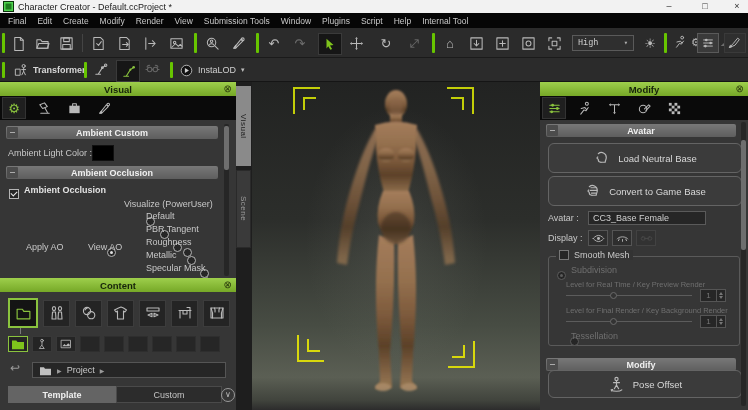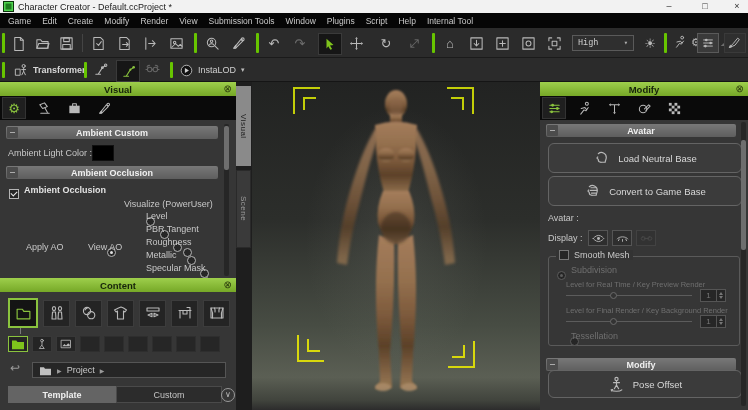--- a/index.html
+++ b/index.html
@@ -116,21 +116,21 @@
 
   <div class="abs titlebar">
     <span class="appicon"></span>
     <span class="apptitle">Character Creator - Default.ccProject *</span>
   </div>
   <div class="winctl" style="left:658px;">–</div>
   <div class="winctl" style="left:694px;">□</div>
   <div class="winctl" style="left:726px;">×</div>
 
   <div class="abs menubar">
-    <span class="menuitem">Game</span>
+    <span class="menuitem">Final</span>
     <span class="menuitem">Edit</span>
     <span class="menuitem">Create</span>
     <span class="menuitem">Modify</span>
     <span class="menuitem">Render</span>
     <span class="menuitem">View</span>
     <span class="menuitem">Submission Tools</span>
     <span class="menuitem">Window</span>
     <span class="menuitem">Plugins</span>
     <span class="menuitem">Script</span>
     <span class="menuitem">Help</span>
@@ -397,21 +397,21 @@
       <span class="m">–</span>
       <span class="t">Ambient Occlusion</span>
     </div>
 
     <span class="abs cb on" style="left:9px;top:103px;"></span>
     <span class="abs lbl b" style="left:24px;top:103px;">Ambient Occlusion</span>
 
     <span class="abs lbl" style="left:124px;top:117px;">Visualize (PowerUser)</span>
 
     <span class="abs radio" style="left:132px;top:130px;"></span>
-    <span class="abs lbl" style="left:146px;top:129px;">Level</span>
+    <span class="abs lbl" style="left:146px;top:129px;">Default</span>
     <span class="abs radio" style="left:132px;top:143px;"></span>
     <span class="abs lbl" style="left:146px;top:142px;">PBR Tangent</span>
     <span class="abs radio" style="left:132px;top:156px;"></span>
     <span class="abs lbl" style="left:146px;top:155px;">Roughness</span>
     <span class="abs radio" style="left:132px;top:169px;"></span>
     <span class="abs lbl" style="left:146px;top:168px;">Metallic</span>
     <span class="abs radio" style="left:132px;top:182px;"></span>
     <span class="abs lbl" style="left:146px;top:181px;">Specular Mask</span>
     <span class="abs radio" style="left:132px;top:195px;"></span>
     <span class="abs lbl" style="left:146px;top:194px;">Scatter Strength</span>
@@ -649,20 +649,21 @@
     <div class="btn-big" style="left:8px;top:94px;width:192px;height:28px;">
       <svg class="ic" width="17" height="17" viewBox="0 0 16 16">
           <path d="M5 3.5A4.5 4.5 0 0 1 12.5 7c0 2-1 2.7-1 4.5h-4"></path>
           <path d="M4.5 6.5c-1 .5-1 2 .5 2.2M7.5 11.5c-1.5 0-2.5-.8-2.5-2"></path>
           <path d="M6.5 4.5h5M6 7h6M7 9.5h4"></path>
         </svg>
       <span class="t">Convert to Game Base</span>
     </div>
 
     <span class="abs lbl" style="left:8px;top:131px;">Avatar :</span>
+    <input class="inputbox" style="left: 48px; top: 129px; width: 118px;" readonly="" value="CC3_Base Female">
 
     <span class="abs lbl" style="left:8px;top:151px;">Display :</span>
     <span class="dispbtn" style="left:48px;top:148px;">
       <svg class="ic" width="13" height="13" viewBox="0 0 16 16">
           <path d="M1.5 8s2.8-3.8 6.5-3.8S14.5 8 14.5 8 11.7 11.8 8 11.8 1.5 8 1.5 8z"></path>
           <circle class="f" cx="8" cy="8" r="1.8"></circle>
         </svg>
       </span>
     <span class="dispbtn" style="left:72px;top:148px;">
       <svg class="ic" width="13" height="13" viewBox="0 0 16 16">

